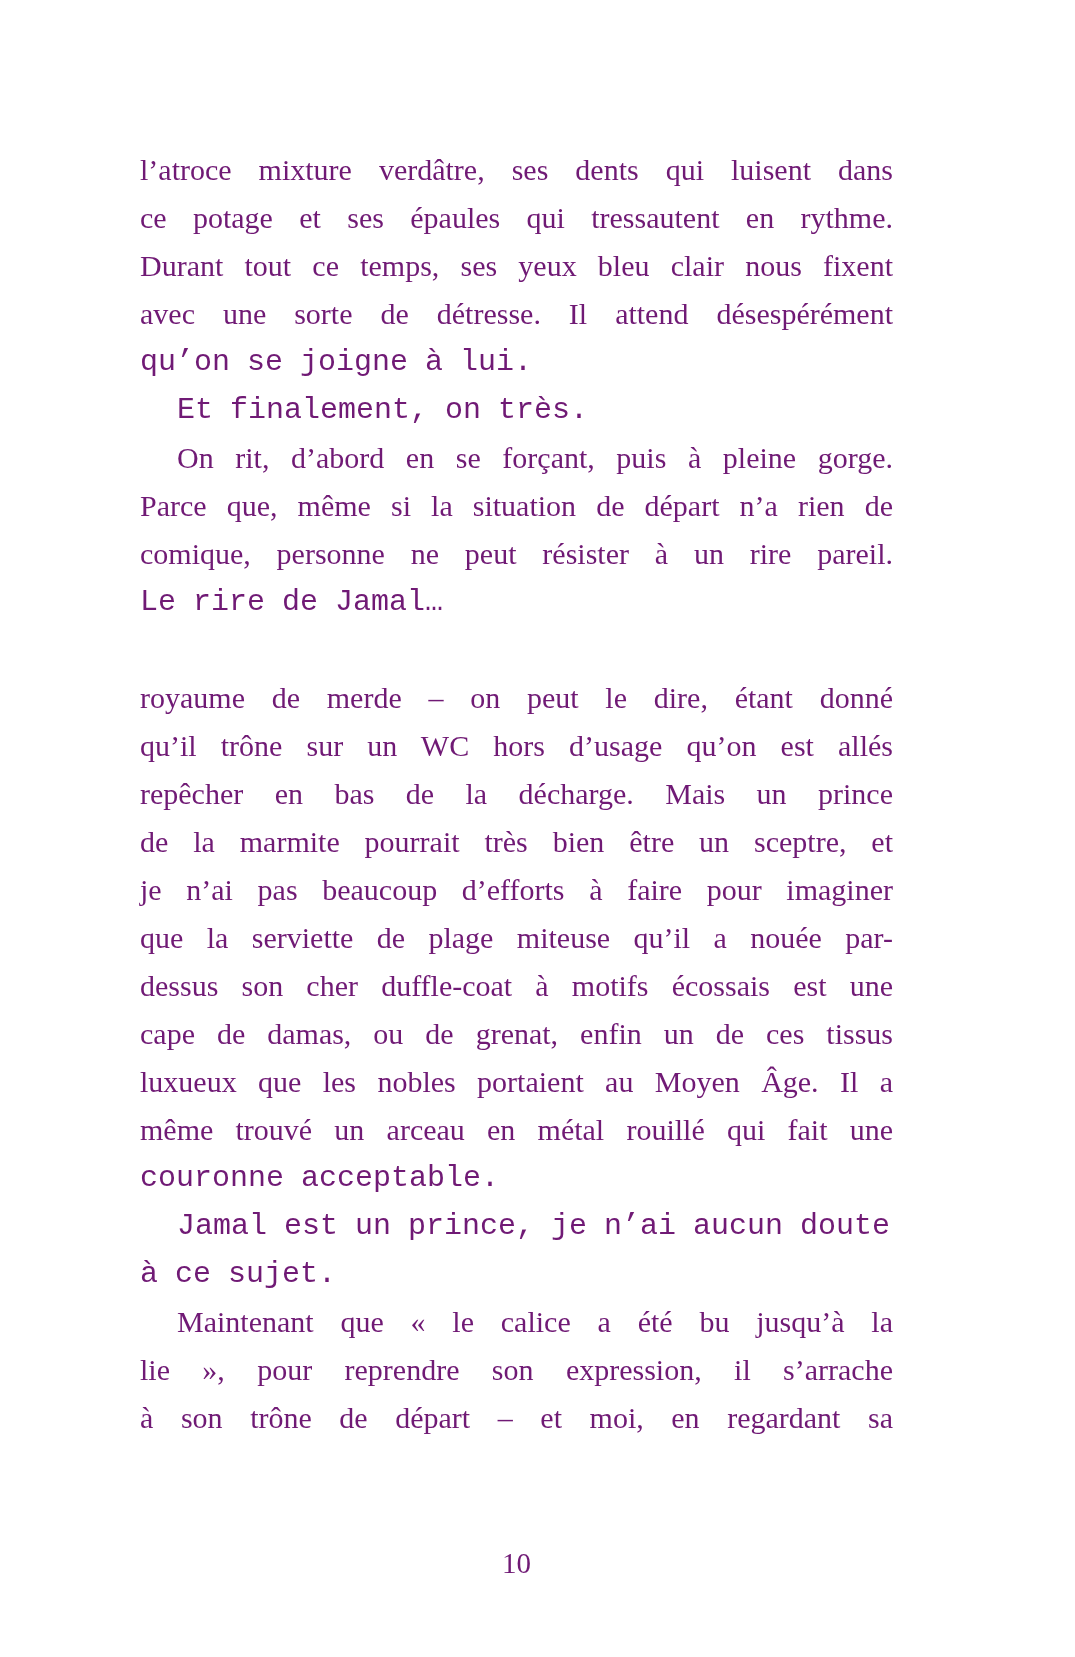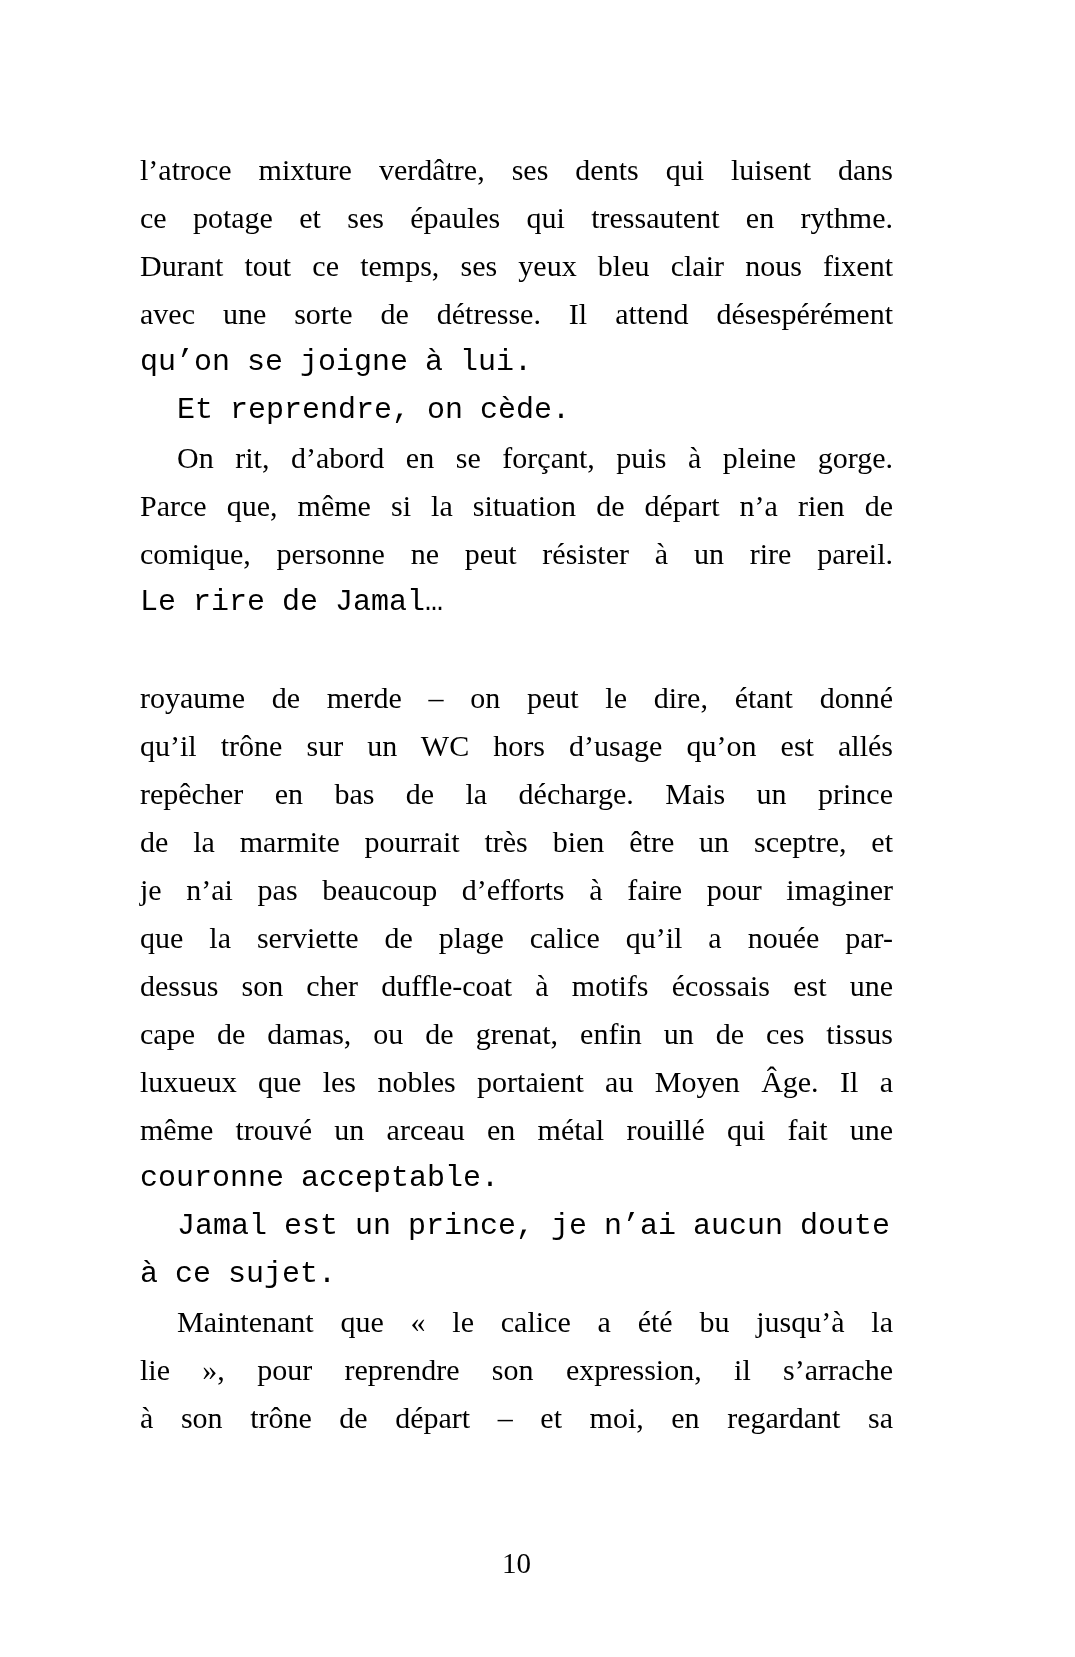--- a/index.html
+++ b/index.html
@@ -6,21 +6,21 @@
     margin: 0;
     padding: 0;
     background: #ffffff;
   }
   .page {
     position: relative;
     width: 1075px;
     height: 1657px;
     background: #ffffff;
     font-family: "Liberation Serif", "DejaVu Serif", serif;
-    color: #000000;
+    color: #701a75;
     overflow: hidden;
   }
   .text-block {
     position: absolute;
     left: 140px;
     top: 146px;
     width: 753px;
     font-size: 30px;
     line-height: 48px;
     word-spacing: -1px;
@@ -52,39 +52,39 @@
 
     <div>
       <div class="line j">l’atroce mixture verdâtre, ses dents qui luisent dans</div>
       <div class="line j">ce potage et ses épaules qui tressautent en rythme.</div>
       <div class="line j">Durant tout ce temps, ses yeux bleu clair nous fixent</div>
       <div class="line j">avec une sorte de détresse. Il attend désespérément</div>
       <div class="line l">qu’on se joigne à lui.</div>
     </div>
 
     <div>
-      <div class="line l ind">Et reprendre, on cède.</div>
+      <div class="line l ind">Et finalement, on très.</div>
     </div>
 
     <div>
       <div class="line j ind">On rit, d’abord en se forçant, puis à pleine gorge.</div>
       <div class="line j">Parce que, même si la situation de départ n’a rien de</div>
       <div class="line j">comique, personne ne peut résister à un rire pareil.</div>
       <div class="line l">Le rire de Jamal…</div>
     </div>
 
     <div class="sbreak"></div>
 
     <div>
       <div class="line j">royaume de merde – on peut le dire, étant donné</div>
       <div class="line j">qu’il trône sur un WC hors d’usage qu’on est allés</div>
       <div class="line j">repêcher en bas de la décharge. Mais un prince</div>
       <div class="line j">de la marmite pourrait très bien être un sceptre, et</div>
       <div class="line j">je n’ai pas beaucoup d’efforts à faire pour imaginer</div>
-      <div class="line j">que la serviette de plage calice qu’il a nouée par-</div>
+      <div class="line j">que la serviette de plage miteuse qu’il a nouée par-</div>
       <div class="line j">dessus son cher duffle-coat à motifs écossais est une</div>
       <div class="line j">cape de damas, ou de grenat, enfin un de ces tissus</div>
       <div class="line j">luxueux que les nobles portaient au Moyen Âge. Il a</div>
       <div class="line j">même trouvé un arceau en métal rouillé qui fait une</div>
       <div class="line l">couronne acceptable.</div>
     </div>
 
     <div>
       <div class="line l ind">Jamal est un prince, je n’ai aucun doute à ce sujet.</div>
     </div>

